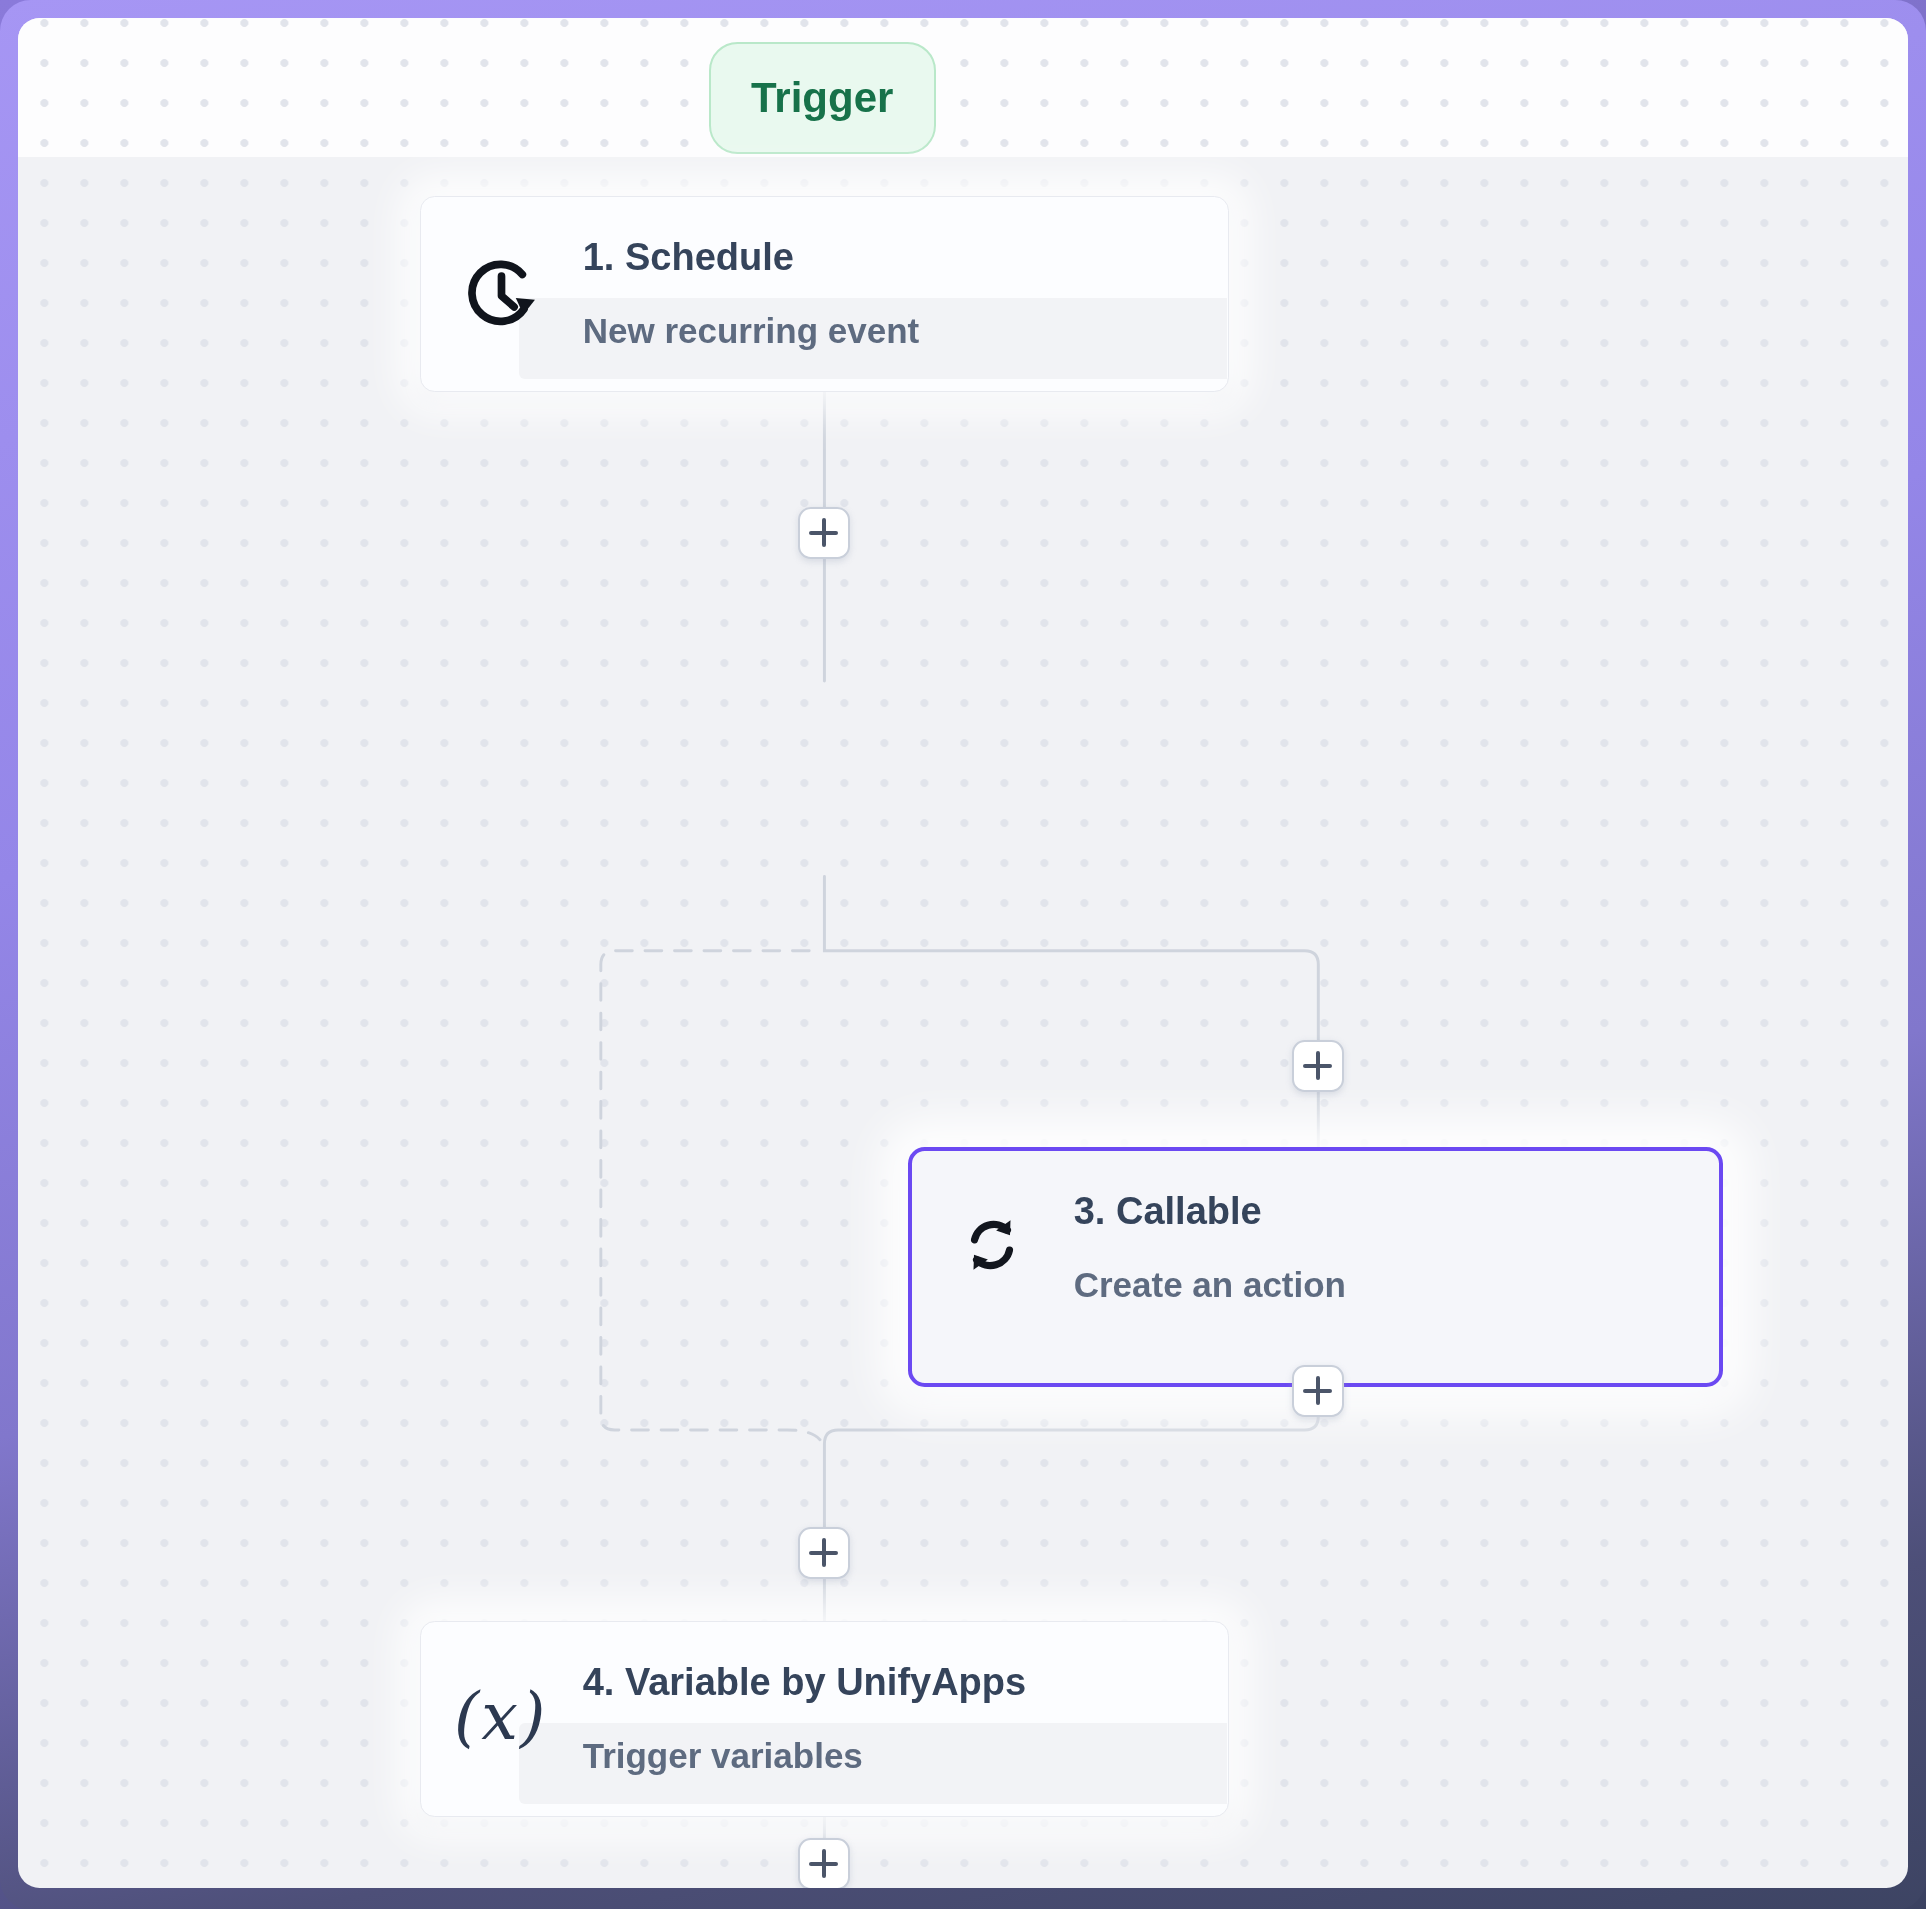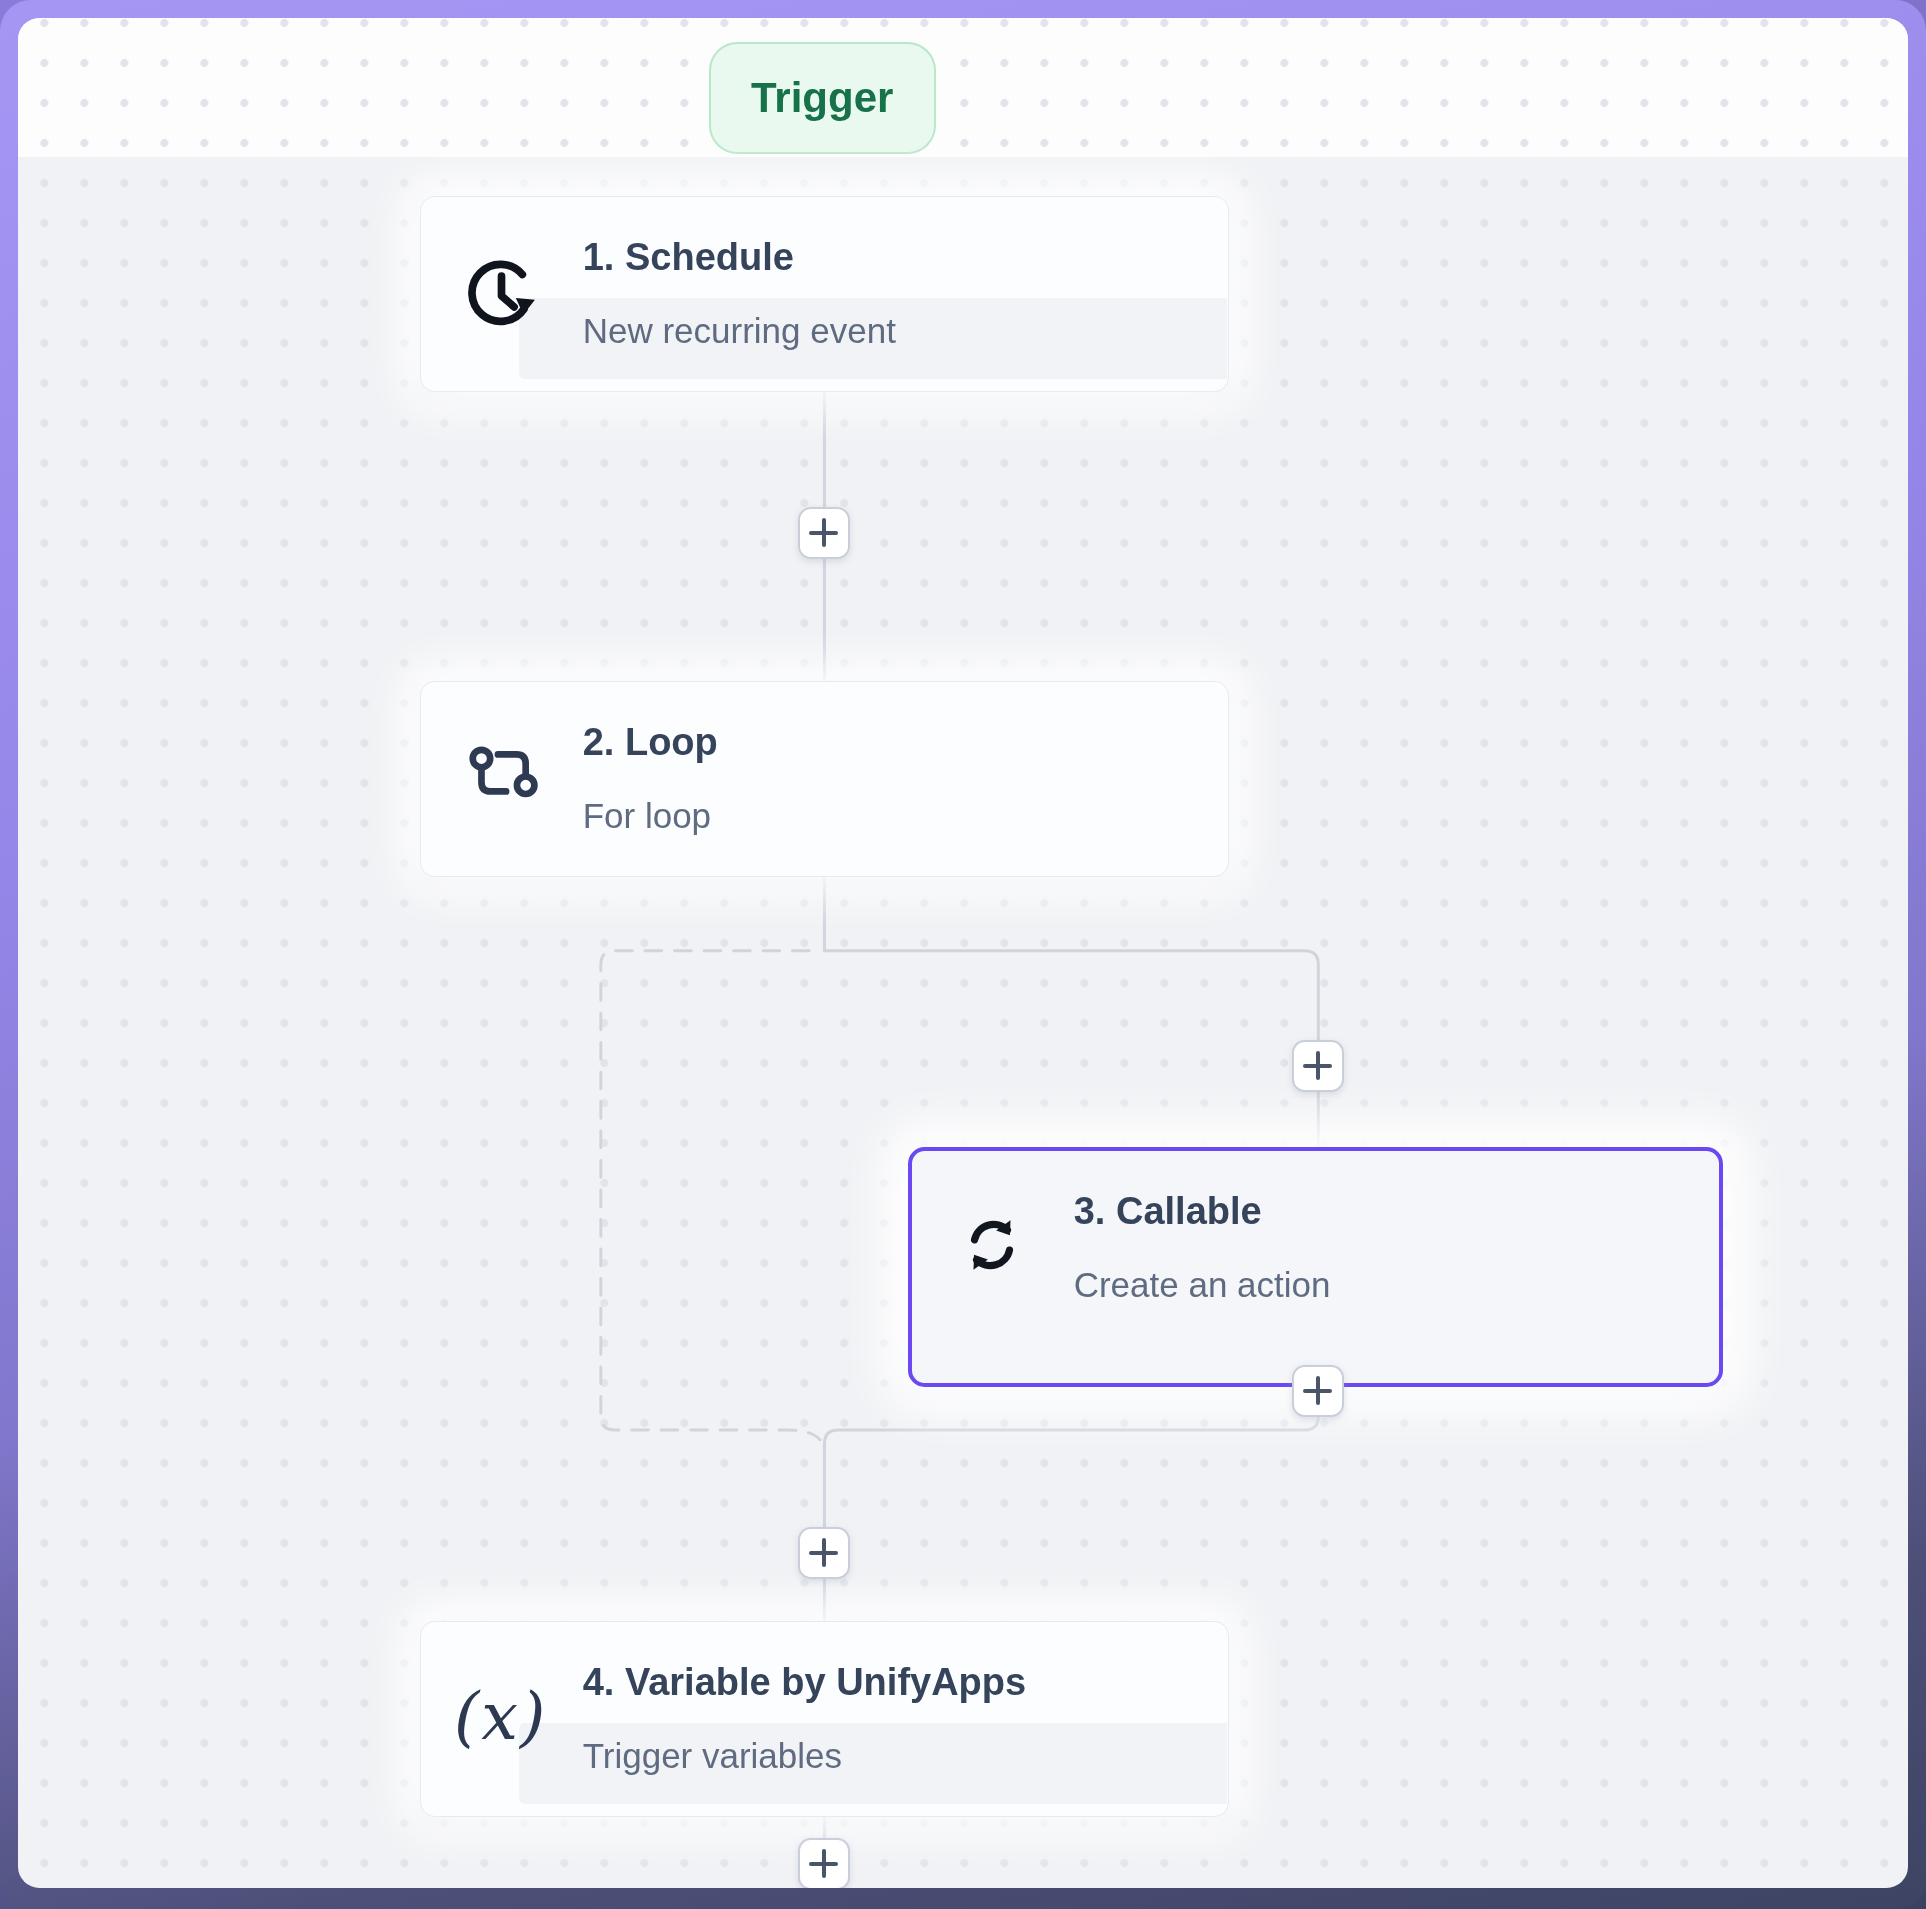--- a/index.html
+++ b/index.html
@@ -49,21 +49,21 @@
   }
   .icon-box{
     position:absolute;left:41px;top:55px;width:79px;height:79px;
     display:flex;align-items:center;justify-content:center;
   }
   .node-title{
     position:absolute;left:162px;top:39px;font-size:38px;font-weight:700;color:#35445b;
     white-space:nowrap;
   }
   .node-subtitle{
-    position:absolute;left:162px;top:114px;font-size:35px;font-weight:400;color:#5e6b80;
+    position:absolute;left:162px;top:114px;font-size:35px;font-weight:700;color:#5e6b80;
     white-space:nowrap;
   }
   .var-glyph{
     font-family:"DejaVu Serif", serif;font-style:italic;
     font-size:65px;color:#2c3950;line-height:1;letter-spacing:2px;
   }
   .plus{
     position:absolute;width:52px;height:52px;box-sizing:border-box;
     background:#ffffff;border:2px solid #c9cfda;border-radius:12.8px;
     box-shadow:0 2.9px 6.9px rgba(160,170,190,0.3);
@@ -103,32 +103,20 @@
         <svg width="79" height="79" viewBox="0 0 72 72" fill="none">
           <path d="M55 20.5 A26 26 0 1 0 56.5 52" stroke="#10141c" stroke-width="7" stroke-linecap="round"></path>
           <path d="M49 42 L66.5 43.5 L56 57 Z" fill="#10141c"></path>
           <path d="M36 22 V40 L47.5 50" stroke="#10141c" stroke-width="7" stroke-linecap="round" stroke-linejoin="round"></path>
         </svg>
       </div>
       <div class="node-title">1. Schedule</div>
       <div class="node-subtitle">New recurring event</div>
     </div>
 
-    <div class="node" style="left:402px;top:663px;">
-      <div class="icon-box">
-        <svg width="74" height="74" viewBox="0 0 72 72" fill="none">
-          <circle cx="17" cy="19" r="8.5" stroke="#2d3a52" stroke-width="6.5"></circle>
-          <path d="M17 28 V42 Q17 51 26 51 H41" stroke="#2d3a52" stroke-width="6.5" stroke-linecap="round"></path>
-          <path d="M33 15 H51 Q60 15 60 24 V36" stroke="#2d3a52" stroke-width="6.5" stroke-linecap="round"></path>
-          <circle cx="60" cy="45" r="8.5" stroke="#2d3a52" stroke-width="6.5"></circle>
-        </svg>
-      </div>
-      <div class="node-title">2. Loop</div>
-      <div class="node-subtitle">For loop</div>
-    </div>
 
     <div class="node node--selected" style="left:890px;top:1129px;">
       <div class="icon-box">
         <svg width="74" height="74" viewBox="0 0 72 72" fill="none">
           <path d="M19 31 A19 19 0 0 1 51 21.5" stroke="#12161e" stroke-width="7" stroke-linecap="round"></path>
           <path d="M54 12 L53.5 26.5 L40 22 Z" fill="#12161e"></path>
           <path d="M53 41 A19 19 0 0 1 21 50.5" stroke="#12161e" stroke-width="7" stroke-linecap="round"></path>
           <path d="M18 60 L18.5 45.5 L32 50 Z" fill="#12161e"></path>
         </svg>
       </div>

